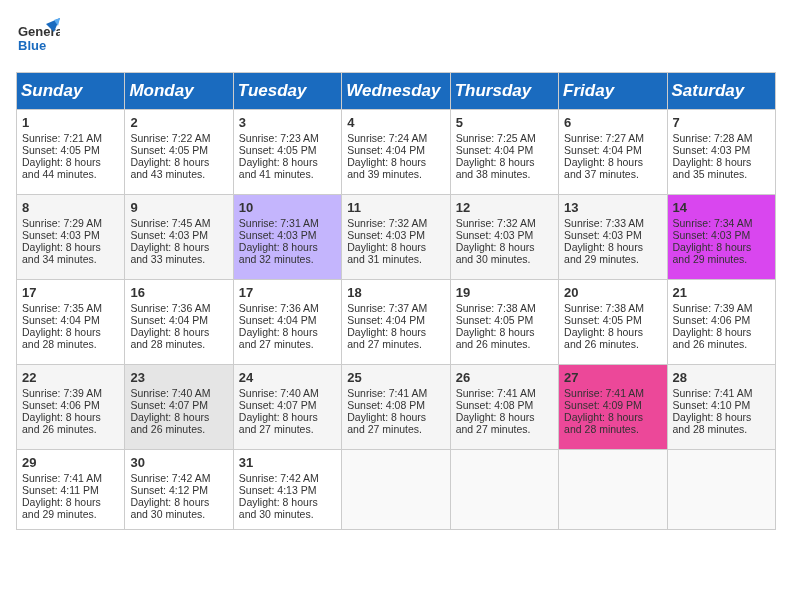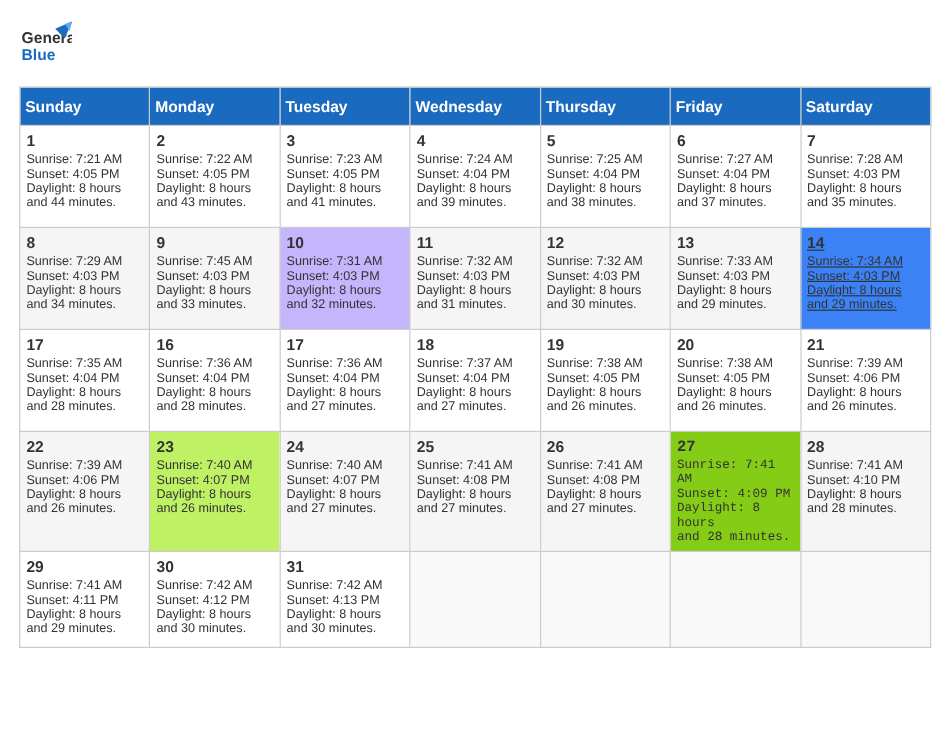--- a/index.html
+++ b/index.html
@@ -35,24 +35,25 @@
     }
     table {
       width: 100%;
       border-collapse: collapse;
       table-layout: fixed;
     }
     th {
       background-color: #1a6bbf;
       color: #fff;
       padding: 8px 4px;
-      font-size: 13px;
+      font-size: 17px;
       font-weight: bold;
       text-align: left;
       border: 1px solid #ccc;
+      font-style: italic;
     }
     td {
       border: 1px solid #ccc;
       padding: 5px 5px;
       vertical-align: top;
       font-size: 10.5px;
       color: #333;
       height: 85px;
       background: #fff;
     }
@@ -112,38 +113,38 @@
         <td><span class="day-number">6</span><span>Sunrise: 7:27 AM</span><br><span>Sunset: 4:04 PM</span><br><span>Daylight: 8 hours</span><br><span>and 37 minutes.</span></td>
         <td><span class="day-number">7</span><span>Sunrise: 7:28 AM</span><br><span>Sunset: 4:03 PM</span><br><span>Daylight: 8 hours</span><br><span>and 35 minutes.</span></td>
       </tr>
       <tr>
         <td style="background-color: rgb(245, 245, 245);"><span class="day-number">8</span><span>Sunrise: 7:29 AM</span><br><span>Sunset: 4:03 PM</span><br><span>Daylight: 8 hours</span><br><span>and 34 minutes.</span></td>
         <td style="background-color: rgb(245, 245, 245);"><span class="day-number">9</span><span>Sunrise: 7:45 AM</span><br><span>Sunset: 4:03 PM</span><br><span>Daylight: 8 hours</span><br><span>and 33 minutes.</span></td>
         <td style="background-color: #c4b5fd;"><span class="day-number">10</span><span>Sunrise: 7:31 AM</span><br><span>Sunset: 4:03 PM</span><br><span>Daylight: 8 hours</span><br><span>and 32 minutes.</span></td>
         <td style="background-color: rgb(245, 245, 245);"><span class="day-number">11</span><span>Sunrise: 7:32 AM</span><br><span>Sunset: 4:03 PM</span><br><span>Daylight: 8 hours</span><br><span>and 31 minutes.</span></td>
         <td style="background-color: rgb(245, 245, 245);"><span class="day-number">12</span><span>Sunrise: 7:32 AM</span><br><span>Sunset: 4:03 PM</span><br><span>Daylight: 8 hours</span><br><span>and 30 minutes.</span></td>
         <td style="background-color: rgb(245, 245, 245);"><span class="day-number">13</span><span>Sunrise: 7:33 AM</span><br><span>Sunset: 4:03 PM</span><br><span>Daylight: 8 hours</span><br><span>and 29 minutes.</span></td>
-        <td style="background-color: #3b82f6; text-decoration: underline;"><span class="day-number">14</span><span>Sunrise: 7:34 AM</span><br><span>Sunset: 4:03 PM</span><br><span>Daylight: 8 hours</span><br><span>and 29 minutes.</span></td>
+        <td style="background-color: #d946ef;"><span class="day-number">14</span><span>Sunrise: 7:34 AM</span><br><span>Sunset: 4:03 PM</span><br><span>Daylight: 8 hours</span><br><span>and 29 minutes.</span></td>
       </tr>
       <tr>
         <td><span class="day-number">17</span><span>Sunrise: 7:35 AM</span><br><span>Sunset: 4:04 PM</span><br><span>Daylight: 8 hours</span><br><span>and 28 minutes.</span></td>
         <td><span class="day-number">16</span><span>Sunrise: 7:36 AM</span><br><span>Sunset: 4:04 PM</span><br><span>Daylight: 8 hours</span><br><span>and 28 minutes.</span></td>
         <td><span class="day-number">17</span><span>Sunrise: 7:36 AM</span><br><span>Sunset: 4:04 PM</span><br><span>Daylight: 8 hours</span><br><span>and 27 minutes.</span></td>
         <td><span class="day-number">18</span><span>Sunrise: 7:37 AM</span><br><span>Sunset: 4:04 PM</span><br><span>Daylight: 8 hours</span><br><span>and 27 minutes.</span></td>
         <td><span class="day-number">19</span><span>Sunrise: 7:38 AM</span><br><span>Sunset: 4:05 PM</span><br><span>Daylight: 8 hours</span><br><span>and 26 minutes.</span></td>
         <td><span class="day-number">20</span><span>Sunrise: 7:38 AM</span><br><span>Sunset: 4:05 PM</span><br><span>Daylight: 8 hours</span><br><span>and 26 minutes.</span></td>
         <td><span class="day-number">21</span><span>Sunrise: 7:39 AM</span><br><span>Sunset: 4:06 PM</span><br><span>Daylight: 8 hours</span><br><span>and 26 minutes.</span></td>
       </tr>
       <tr>
         <td style="background-color: rgb(245, 245, 245);"><span class="day-number">22</span><span>Sunrise: 7:39 AM</span><br><span>Sunset: 4:06 PM</span><br><span>Daylight: 8 hours</span><br><span>and 26 minutes.</span></td>
-        <td style="background-color: #bef264; margin-left: 48px;"><span class="day-number">23</span><span>Sunrise: 7:40 AM</span><br><span>Sunset: 4:07 PM</span><br><span>Daylight: 8 hours</span><br><span>and 26 minutes.</span></td>
+        <td style="background-color: #e5e5e5; margin-left: 48px;"><span class="day-number">23</span><span>Sunrise: 7:40 AM</span><br><span>Sunset: 4:07 PM</span><br><span>Daylight: 8 hours</span><br><span>and 26 minutes.</span></td>
         <td style="background-color: rgb(245, 245, 245);"><span class="day-number">24</span><span>Sunrise: 7:40 AM</span><br><span>Sunset: 4:07 PM</span><br><span>Daylight: 8 hours</span><br><span>and 27 minutes.</span></td>
         <td style="background-color: rgb(245, 245, 245);"><span class="day-number">25</span><span>Sunrise: 7:41 AM</span><br><span>Sunset: 4:08 PM</span><br><span>Daylight: 8 hours</span><br><span>and 27 minutes.</span></td>
         <td style="background-color: rgb(245, 245, 245);"><span class="day-number">26</span><span>Sunrise: 7:41 AM</span><br><span>Sunset: 4:08 PM</span><br><span>Daylight: 8 hours</span><br><span>and 27 minutes.</span></td>
-        <td style="background-color: #84cc16; font-family: Liberation Mono, monospace;"><span class="day-number">27</span><span>Sunrise: 7:41 AM</span><br><span>Sunset: 4:09 PM</span><br><span>Daylight: 8 hours</span><br><span>and 28 minutes.</span></td>
+        <td style="background-color: #ec4899;"><span class="day-number">27</span><span>Sunrise: 7:41 AM</span><br><span>Sunset: 4:09 PM</span><br><span>Daylight: 8 hours</span><br><span>and 28 minutes.</span></td>
         <td style="background-color: rgb(245, 245, 245);"><span class="day-number">28</span><span>Sunrise: 7:41 AM</span><br><span>Sunset: 4:10 PM</span><br><span>Daylight: 8 hours</span><br><span>and 28 minutes.</span></td>
       </tr>
       <tr class="last-row">
         <td><span class="day-number">29</span><span>Sunrise: 7:41 AM</span><br><span>Sunset: 4:11 PM</span><br><span>Daylight: 8 hours</span><br><span>and 29 minutes.</span></td>
         <td><span class="day-number">30</span><span>Sunrise: 7:42 AM</span><br><span>Sunset: 4:12 PM</span><br><span>Daylight: 8 hours</span><br><span>and 30 minutes.</span></td>
         <td><span class="day-number">31</span><span>Sunrise: 7:42 AM</span><br><span>Sunset: 4:13 PM</span><br><span>Daylight: 8 hours</span><br><span>and 30 minutes.</span></td>
         <td class="empty-cell"></td>
         <td class="empty-cell"></td>
         <td class="empty-cell"></td>
         <td class="empty-cell"></td>

